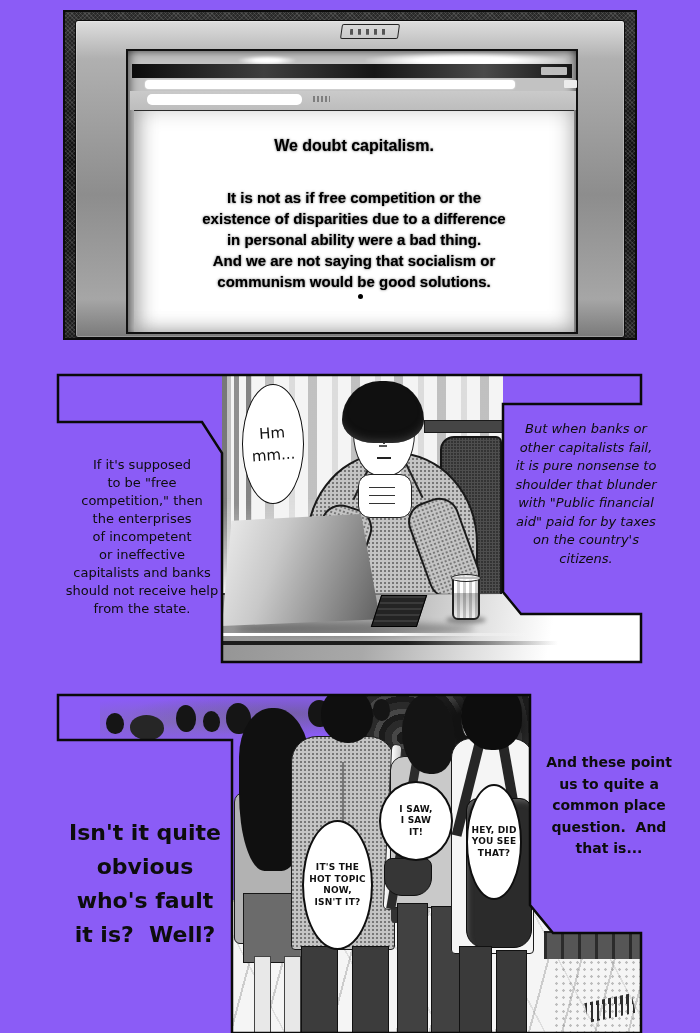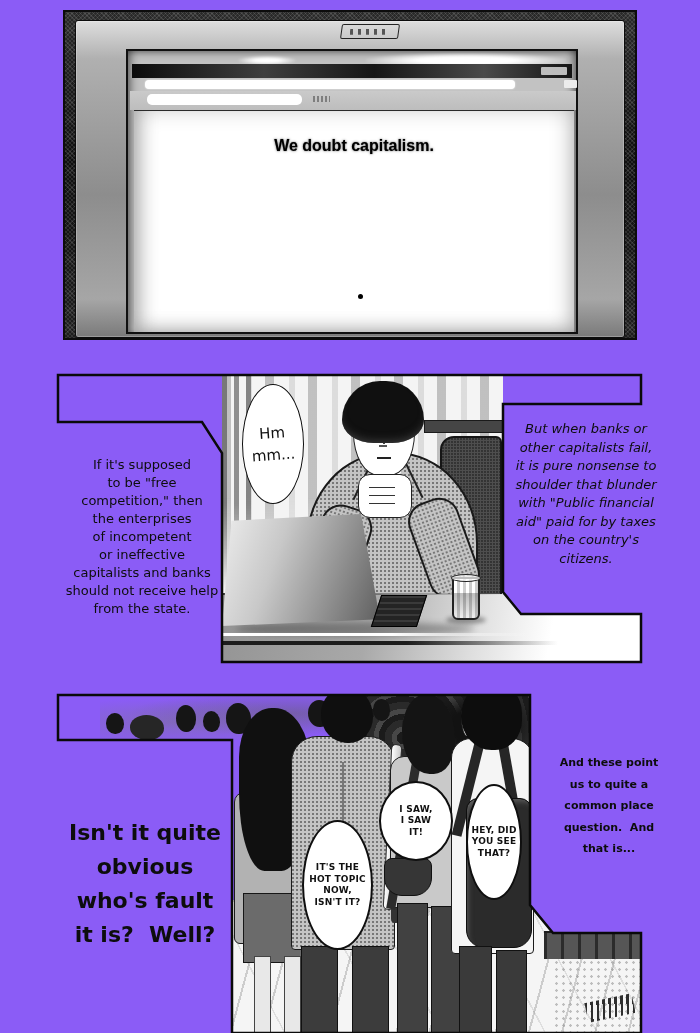--- a/index.html
+++ b/index.html
@@ -112,21 +112,21 @@
     background-image:radial-gradient(circle,#8f8f8f 1px,transparent 1.5px);background-size:7px 7px;}
   .scribble{left:586px;top:998px;width:48px;height:20px;transform:rotate(-12deg);
     background:repeating-linear-gradient(100deg,#2e2e2e 0 2.5px,transparent 2.5px 6px);}
   .coat-gray{background:#b2b2b2;border:1.5px solid #1c1c1c;box-sizing:border-box;}
   .dark-cloth{background:#3c3c3c;border:1px solid #111;box-sizing:border-box;}
   .bubble{background:#fff;border:2px solid #0f0f0f;border-radius:50%;display:flex;align-items:center;justify-content:center;box-sizing:border-box;}
   .bubble-txt{font-weight:700;font-size:9px;line-height:11.5px;letter-spacing:.2px;}
   
   .narr{font-size:13px;line-height:18px;color:#0d0d0d;}
   .caption-big{font-size:22px;line-height:34px;font-weight:700;color:#0d0d0d;}
-  .caption-mid{font-size:11px;line-height:21.5px;font-weight:700;color:#0d0d0d;}
+  .caption-mid{font-size:14px;line-height:21.5px;font-weight:700;color:#0d0d0d;}
   .hm-txt{font-size:15px;line-height:22px;transform:rotate(-4deg);}
   svg.borders{position:absolute;left:0;top:0;pointer-events:none;}
 </style>
 </head>
 <body>
 
 <div class="page">
 
   <div class="a panel-monitor">
     <div class="a bezel">
@@ -138,20 +138,25 @@
           <div class="a win-controls"></div>
         </div>
         <div class="a addressbar"></div>
         <div class="a addressbar2"></div>
         <div class="a toolbar">
           <div class="a searchbox"></div>
           <div class="a toolbar-mark"></div>
         </div>
         <div class="a webpage">
           <div class="a web-heading ml">We doubt capitalism.</div>
+          <div class="a web-body ml">It is not as if free competition or the
+existence of disparities due to a difference
+in personal ability were a bad thing.
+And we are not saying that socialism or
+communism would be good solutions.</div>
           <div class="a ink-dot"></div>
         </div>
       </div>
     </div>
   </div>
 
   <div class="a panel-desk">
     <div class="a window-bg">
       <div class="window-bands"></div>
     </div>

